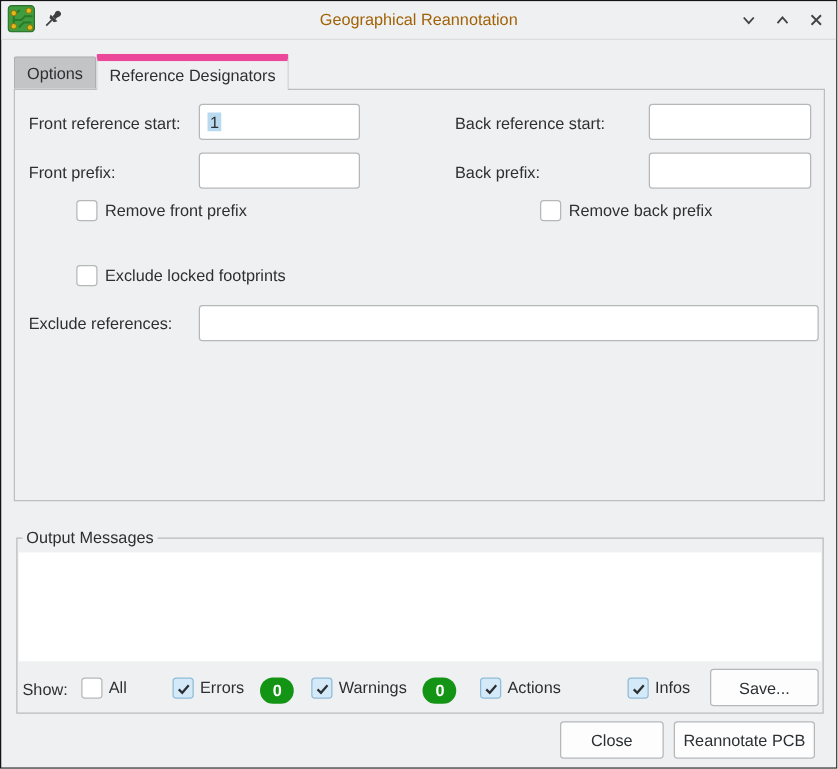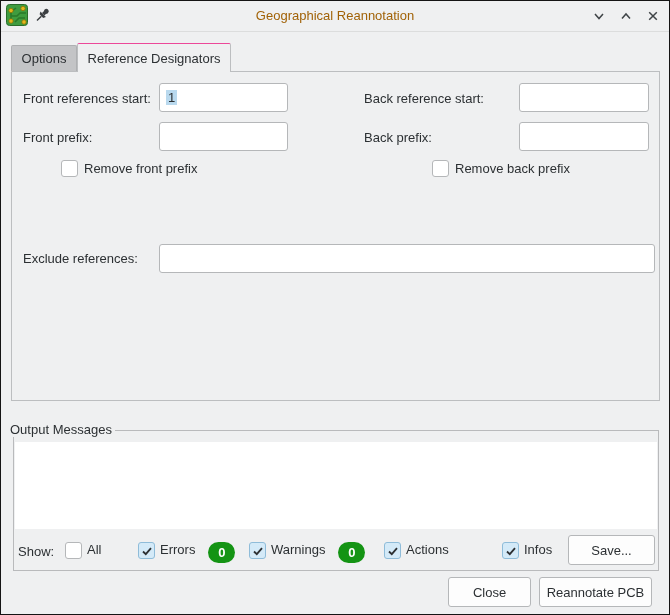--- a/index.html
+++ b/index.html
@@ -11,34 +11,34 @@
   
   .titlebar{position:absolute;left:0;top:0;width:100%;height:30px;border-bottom:1px solid #dcdddd;background:#eff0f1;}
   .app-icon{position:absolute;left:5px;top:3px;width:22px;height:22px;}
   .pin-icon{position:absolute;left:33px;top:6px;width:17px;height:18px;}
   .title{position:absolute;left:0;right:0;top:0;height:30px;line-height:30px;text-align:center;color:#a16207;}
   .win-controls{position:absolute;right:9px;top:0;height:30px;display:flex;align-items:center;gap:12px;}
   .win-btn{width:15px;height:15px;display:flex;align-items:center;justify-content:center;cursor:default;}
   
   .tab{position:absolute;box-sizing:border-box;display:flex;align-items:center;justify-content:center;white-space:nowrap;}
   .tab-inactive{left:10px;top:44px;width:66px;height:26px;background:#c3c4c6;border:1px solid #aeb0b2;border-bottom:none;border-radius:2px 2px 0 0;}
-  .tab-active{left:76px;top:42px;width:154px;height:29px;background:#eff0f1;border:1px solid #bcbec0;border-bottom:none;border-top:1px solid #ec4899;border-radius:2px 2px 0 0;z-index:2;}
+  .tab-active{left:76px;top:42px;width:154px;height:29px;background:#eff0f1;border:1px solid #bcbec0;border-bottom:none;border-top:6px solid #ec4899;border-radius:2px 2px 0 0;z-index:2;}
   .tabpanel{position:absolute;left:10px;top:70px;width:649px;height:330px;box-sizing:border-box;border:1px solid #bcbec0;background:#eff0f1;}
   
   .field-label{position:absolute;white-space:nowrap;line-height:16px;}
   .textbox{position:absolute;height:29px;background:#ffffff;border:1px solid #b5b7b9;border-radius:3px;box-sizing:border-box;display:flex;align-items:center;padding:0 6px;cursor:text;}
   .sel{background:#b9d9ee;padding:0 2px;}
   .check-item{position:absolute;display:flex;align-items:center;gap:6px;white-space:nowrap;padding-left:32px;}
   .cb{width:17px;height:17px;box-sizing:border-box;background:#ffffff;border:1px solid #b5b7b9;border-radius:3px;display:flex;align-items:center;justify-content:center;flex:none;}
   .cb svg{display:none;width:12px;height:12px;}
   .cb.checked{background:#d4eaf8;border-color:#8fbcd9;}
   .cb.checked svg{display:block;}
   
   .groupbox{position:absolute;left:12px;top:429px;width:646px;height:141px;box-sizing:border-box;border:1px solid #b9babc;}
-  .group-label{position:absolute;left:6px;top:421px;background:#eff0f1;padding:0 3px;z-index:2;white-space:nowrap;}
+  .group-label{position:absolute;left:17px;top:421px;background:#eff0f1;padding:0 3px;z-index:2;white-space:nowrap;}
   .messages{position:absolute;left:14px;top:441px;width:642px;height:87px;background:#ffffff;}
   .filter-item{position:absolute;top:541px;display:flex;gap:5px;height:18px;white-space:nowrap;}
   .show-label{position:absolute;left:17px;top:543px;}
   .badge{min-width:27px;height:21px;box-sizing:border-box;background:#149414;border-radius:11px;color:#ffffff;font-weight:bold;display:flex;align-items:center;justify-content:center;margin-left:8px;padding:0 4px;}
   
   .btn{position:absolute;box-sizing:border-box;background:#fdfdfd;border:1px solid #b5b7b9;border-radius:3px;display:flex;align-items:center;justify-content:center;color:#2c3033;cursor:default;white-space:nowrap;}
   .save-btn{left:567px;top:534px;width:87px;height:30px;}
   .close-btn{left:447px;top:576px;width:83px;height:30px;}
   .reannotate-btn{left:538px;top:576px;width:113px;height:30px;}
 </style>
@@ -85,21 +85,21 @@
   </div>
 
   <div class="tab tab-inactive">
     <span>Options</span>
   </div>
   <div class="tab tab-active">
     <span>Reference Designators</span>
   </div>
   <div class="tabpanel"></div>
 
-  <div class="field-label" style="left:22px;top:90px;">Front references start:</div>
+  <div class="field-label" style="left:22px;top:90px;">Front reference start:</div>
   <div class="textbox" style="left:158px;top:82px;width:129px;">
     <span class="sel">1</span>
   </div>
   <div class="field-label" style="left:363px;top:90px;">Back reference start:</div>
   <div class="textbox" style="left:518px;top:82px;width:130px;">
     <span></span>
   </div>
 
   <div class="field-label" style="left:22px;top:129px;">Front prefix:</div>
   <div class="textbox" style="left:158px;top:121px;width:129px;">
@@ -114,20 +114,26 @@
     <span class="cb">
       
     </span>
     <span>Remove front prefix</span>
   </div>
   <div class="check-item" style="left:367px;top:159px;margin-left:32px;">
     <span class="cb">
       
     </span>
     <span>Remove back prefix</span>
+  </div>
+  <div class="check-item" style="left:28px;top:211px;">
+    <span class="cb">
+      
+    </span>
+    <span>Exclude locked footprints</span>
   </div>
 
   <div class="field-label" style="left:22px;top:250px;">Exclude references:</div>
   <div class="textbox" style="left:158px;top:243px;width:496px;">
     <span></span>
   </div>
 
   <div class="groupbox"></div>
   <div class="group-label">Output Messages</div>
   <div class="messages"></div>

